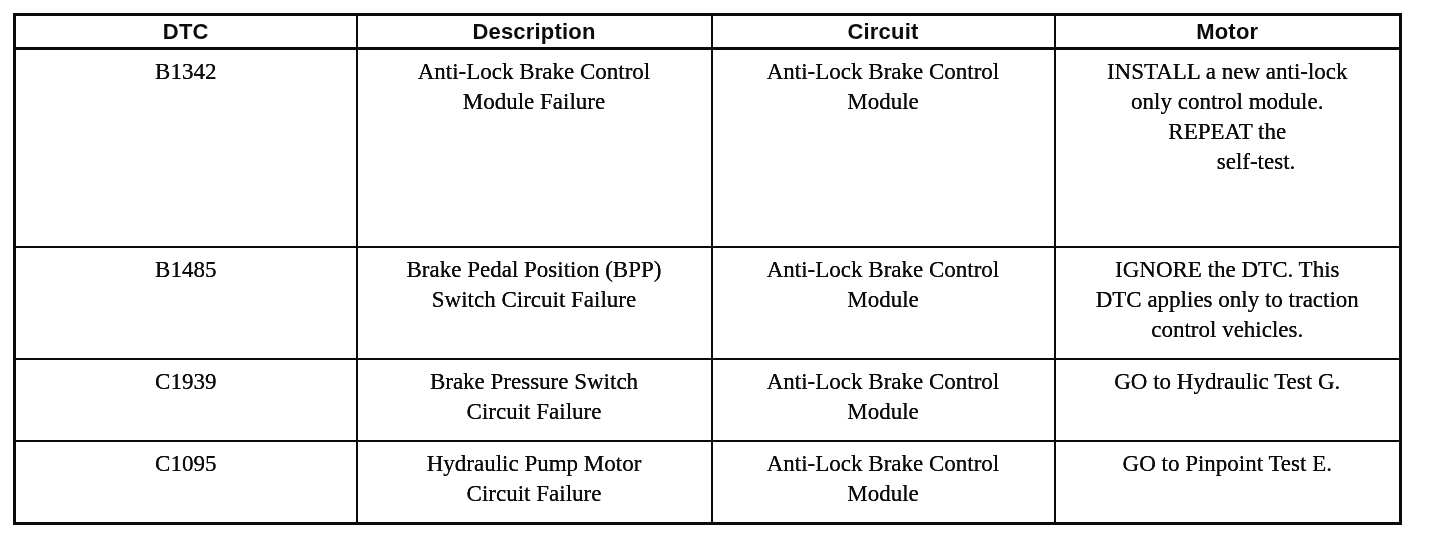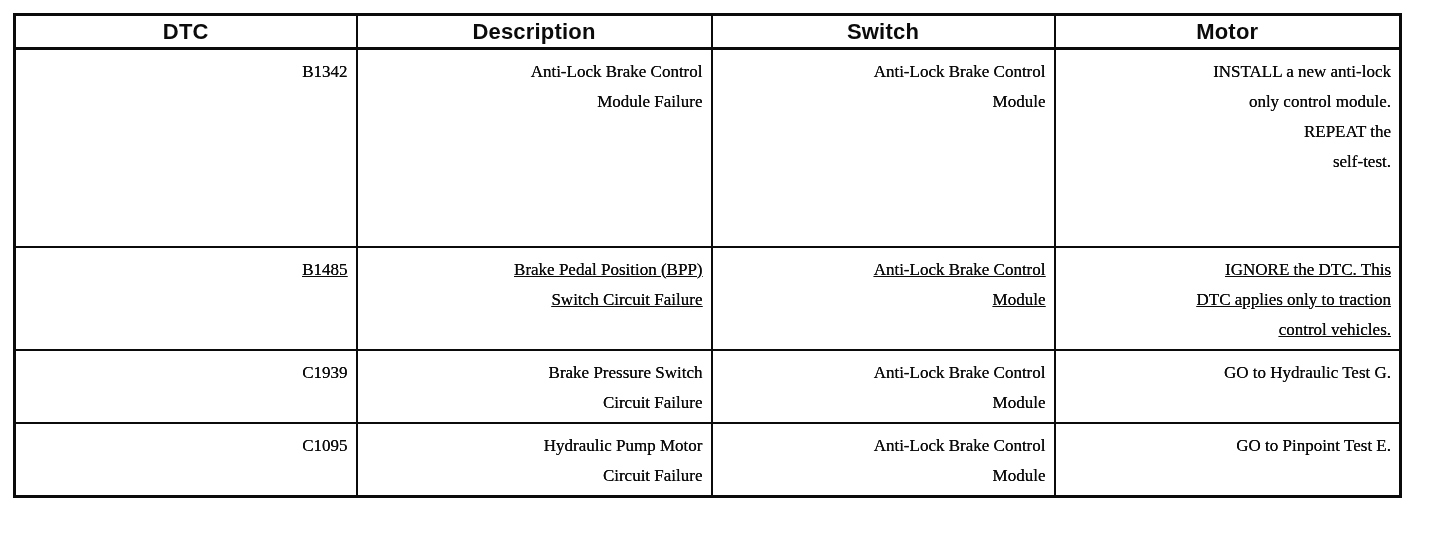--- a/index.html
+++ b/index.html
@@ -35,49 +35,49 @@
     height: 34px;
     padding: 0;
     vertical-align: middle;
     border: 2px solid #0b0b0b;
     border-bottom: 3px solid #0b0b0b;
     letter-spacing: 0.2px;
   }
   td {
     border: 2px solid #0b0b0b;
     vertical-align: top;
-    text-align: right;
-    font-size: 17px;
+    text-align: center;
+    font-size: 23px;
     line-height: 30px;
-    padding: 7px 8px 4px;
+    padding: 7px 8px 13px;
     white-space: pre-wrap;
     text-shadow: 0 0 0.6px currentColor; 
   }
   tr.row-b1342 td { height: 198px; }
-  tr.row-b1485 td { height: 97px; text-decoration: underline; }
+  tr.row-b1485 td { height: 97px; }
   tr.row-b1676 td { height: 71px; }
   tr.row-c1939 td { height: 72px; }
   tr.row-c1095 td { height: 70px; }
 </style>
 </head>
 <body>
 
 <div class="page">
   <table class="dtc-table">
     <colgroup>
       <col class="c-dtc">
         <col class="c-desc">
         <col class="c-source">
         <col class="c-action">
     </colgroup>
     <thead>
       <tr>
         <th>DTC</th>
         <th>Description</th>
-        <th>Switch</th>
+        <th>Circuit</th>
         <th>Motor</th>
       </tr>
     </thead>
     <tbody>
       <tr class="row-b1342">
         <td>B1342</td>
         <td>Anti-Lock Brake Control
 Module Failure</td>
         <td>Anti-Lock Brake Control
 Module</td>

